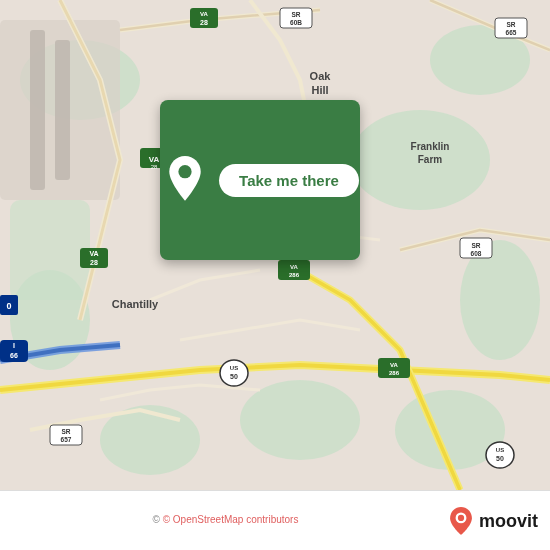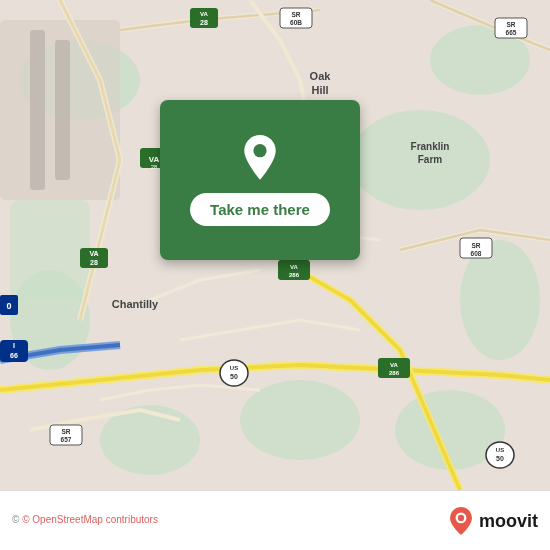--- a/index.html
+++ b/index.html
@@ -32,21 +32,21 @@
     
     #action-card {
       position: absolute;
       top: 100px;
       left: 160px;
       width: 200px;
       height: 160px;
       background-color: #3a7d44;
       border-radius: 8px;
       display: flex;
-      flex-direction: column;
+      flex-direction: row;
       align-items: center;
       justify-content: center;
       gap: 10px;
       box-shadow: 0 4px 12px rgba(0,0,0,0.3);
     }
 
     #location-pin {
       width: 48px;
       height: 48px;
     }
@@ -71,21 +71,21 @@
       display: flex;
       align-items: center;
       padding: 8px 12px;
       border-top: 1px solid #ddd;
       gap: 8px;
     }
 
     #bottom-text-area {
       flex: 1;
       display: flex;
-      flex-direction: column;
+      flex-direction: row;
       justify-content: center;
     }
 
     #copyright-line {
       font-size: 10px;
       color: #888;
       margin-bottom: 2px;
     }
 
     #openstreetmap-link {

